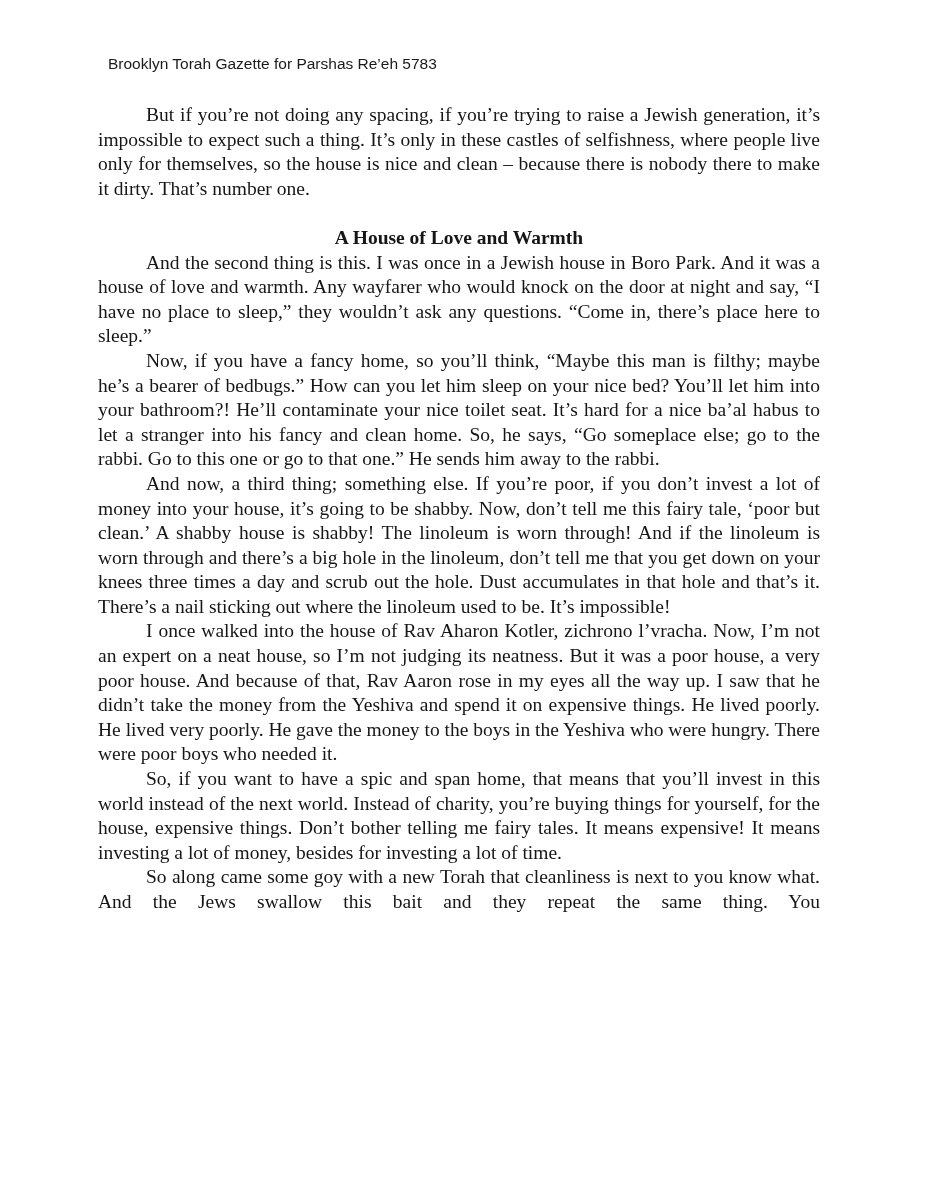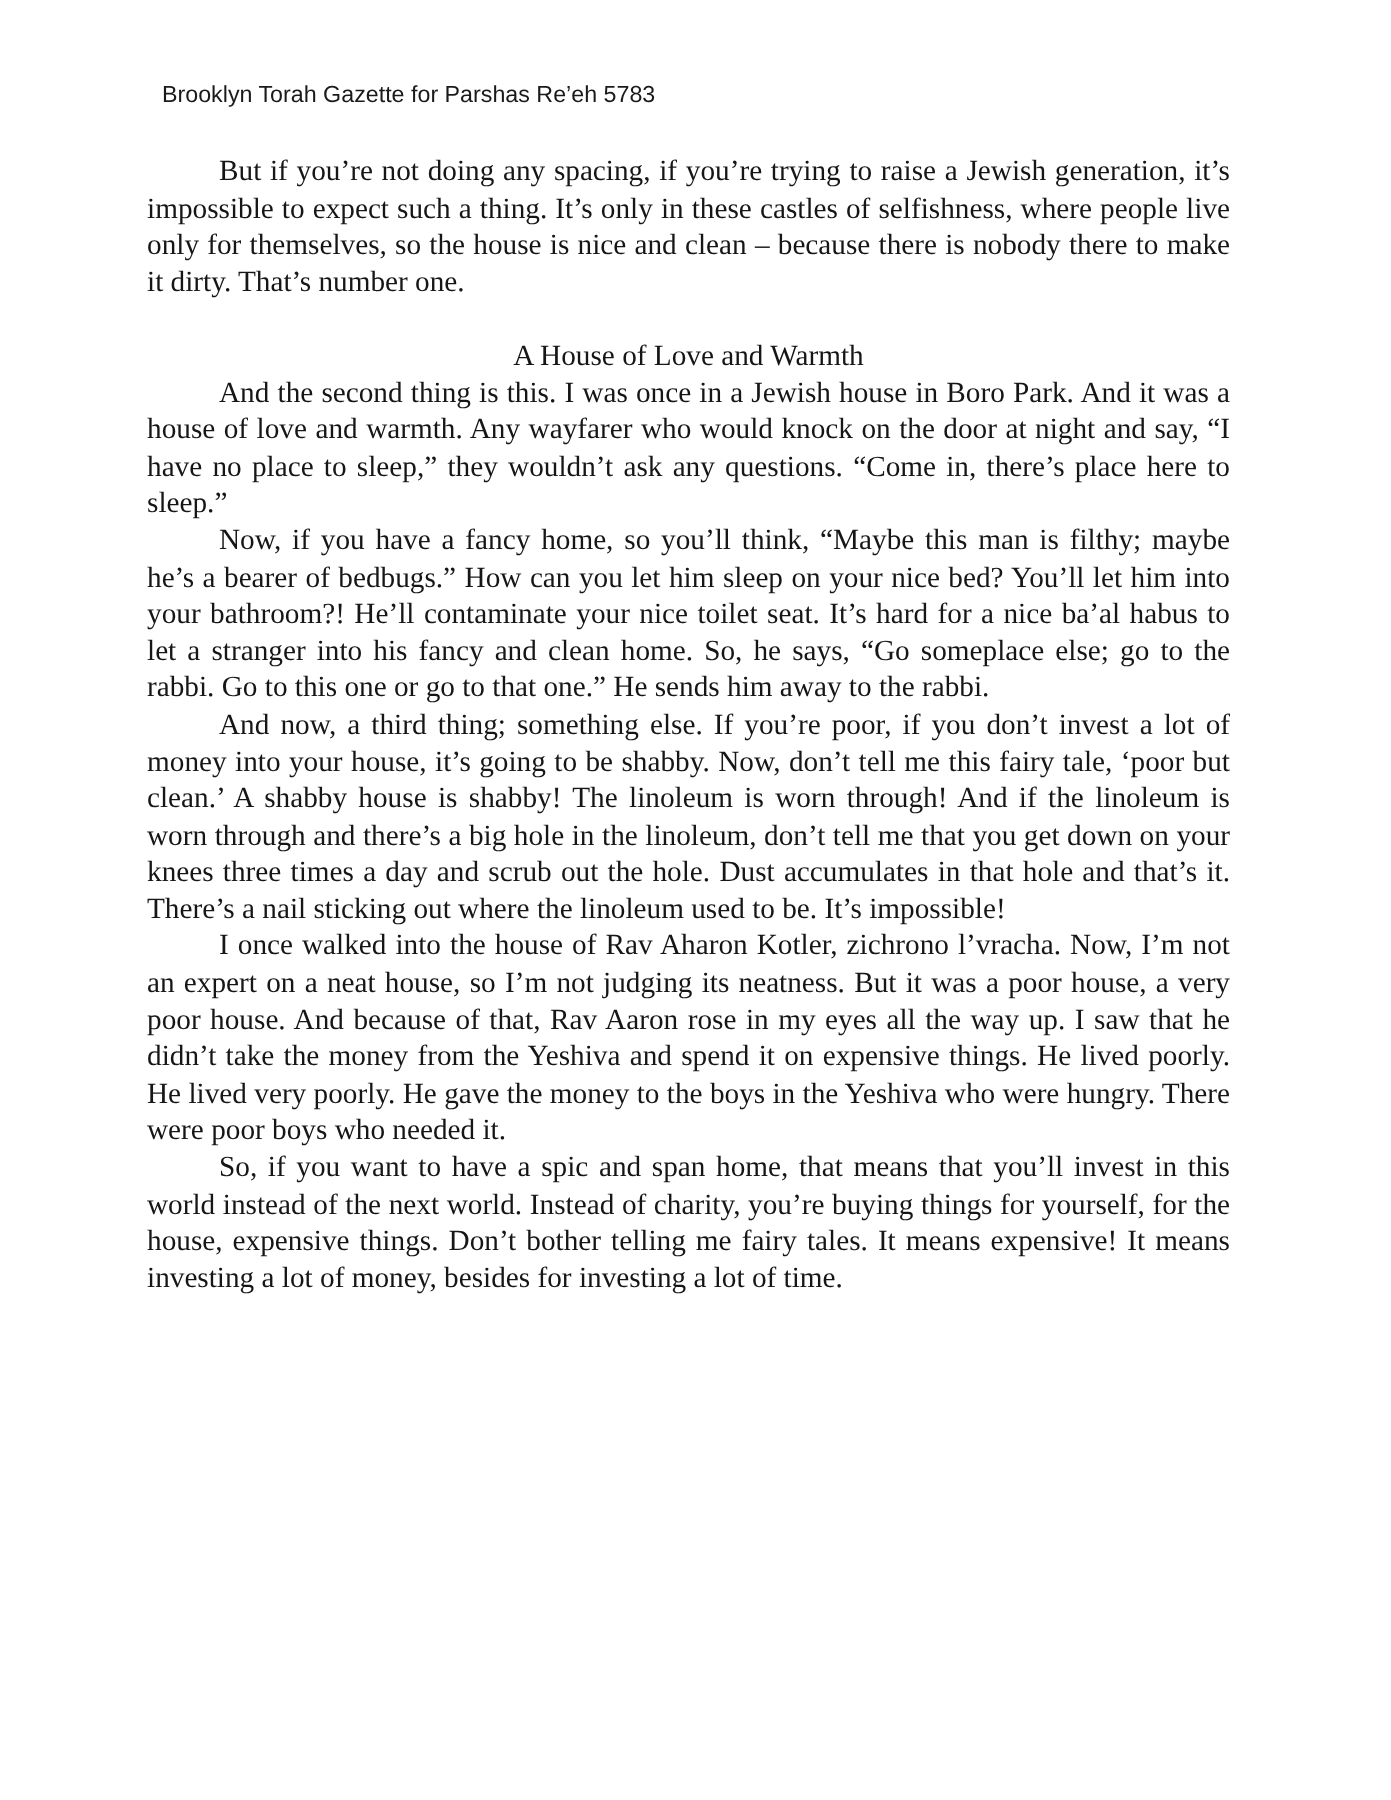--- a/index.html
+++ b/index.html
@@ -39,21 +39,21 @@
   }
   .doc-body p {
     text-indent: 48px;
     margin: 0;
   }
   .doc-body p.no-indent { text-indent: 0; }
   .doc-body p.justify-last { text-align-last: justify; }
   .doc-body h2 {
     font-size: 19.5px;
     line-height: 24.6px;
-    font-weight: normal;
+    font-weight: bold;
     text-align: left;
     text-align-last: center;
     margin: 24.6px 0 0 0;
   }
   .page-footer {
     position: absolute;
     left: 98px;
     top: 1099px;
     width: 732px;
     border-top: 2px solid var(--rule-gray);
@@ -88,19 +88,20 @@
   </div>
 
   <div class="doc-body">
     <p>But if you’re not doing any spacing, if you’re trying to raise a Jewish generation, it’s impossible to expect such a thing.  It’s only in these castles of selfishness, where people live only for themselves, so the house is nice and clean – because there is nobody there to make it dirty. That’s number one.</p>
     <h2>A House of Love and Warmth</h2>
     <p>And the second thing is this. I was once in a Jewish house in Boro Park. And it was a house of love and warmth. Any wayfarer who would knock on the door at night and say, “I have no place to sleep,” they wouldn’t ask any questions. “Come in, there’s place here to sleep.”</p>
     <p>Now, if you have a fancy home, so you’ll think, “Maybe this man is filthy; maybe he’s a bearer of bedbugs.” How can you let him sleep on your nice bed?  You’ll let him into your bathroom?! He’ll contaminate your nice toilet seat. It’s hard for a nice ba’al habus to let a stranger into his fancy and clean home. So, he says, “Go someplace else; go to the rabbi. Go to this one or go to that one.” He sends him away to the rabbi.</p>
     <p>And now, a third thing; something else. If you’re poor, if you don’t invest a lot of money into your house, it’s going to be shabby. Now, don’t tell me this fairy tale, ‘poor but clean.’ A shabby house is shabby! The linoleum is worn through! And if the linoleum is worn through and there’s a big hole in the linoleum, don’t tell me that you get down on your knees three times a day and scrub out the hole. Dust accumulates in that hole and that’s it. There’s a nail sticking out where the linoleum used to be. It’s impossible!</p>
     <p>I once walked into the house of Rav Aharon Kotler, zichrono l’vracha. Now, I’m not an expert on a neat house, so I’m not judging its neatness. But it was a poor house, a very poor house. And because of that, Rav Aaron rose in my eyes all the way up. I saw that he didn’t take the money from the Yeshiva and spend it on expensive things. He lived poorly. He lived very poorly. He gave the money to the boys in the Yeshiva who were hungry. There were poor boys who needed it.</p>
     <p>So, if you want to have a spic and span home, that means that you’ll invest in this world instead of the next world. Instead of charity, you’re buying things for yourself, for the house, expensive things. Don’t bother telling me fairy tales.  It means expensive! It means investing a lot of money, besides for investing a lot of time.</p>
+    <p class="justify-last">So along came some goy with a new Torah that cleanliness is next to you know what. And the Jews swallow this bait and they repeat the same thing. You</p>
   </div>
 
   <div class="page-footer">
     <span class="page-number">8</span><span class="footer-separator">|</span><span class="footer-page-label">P a g e</span>
   </div>
 
 </div>
 
 </body></html>

